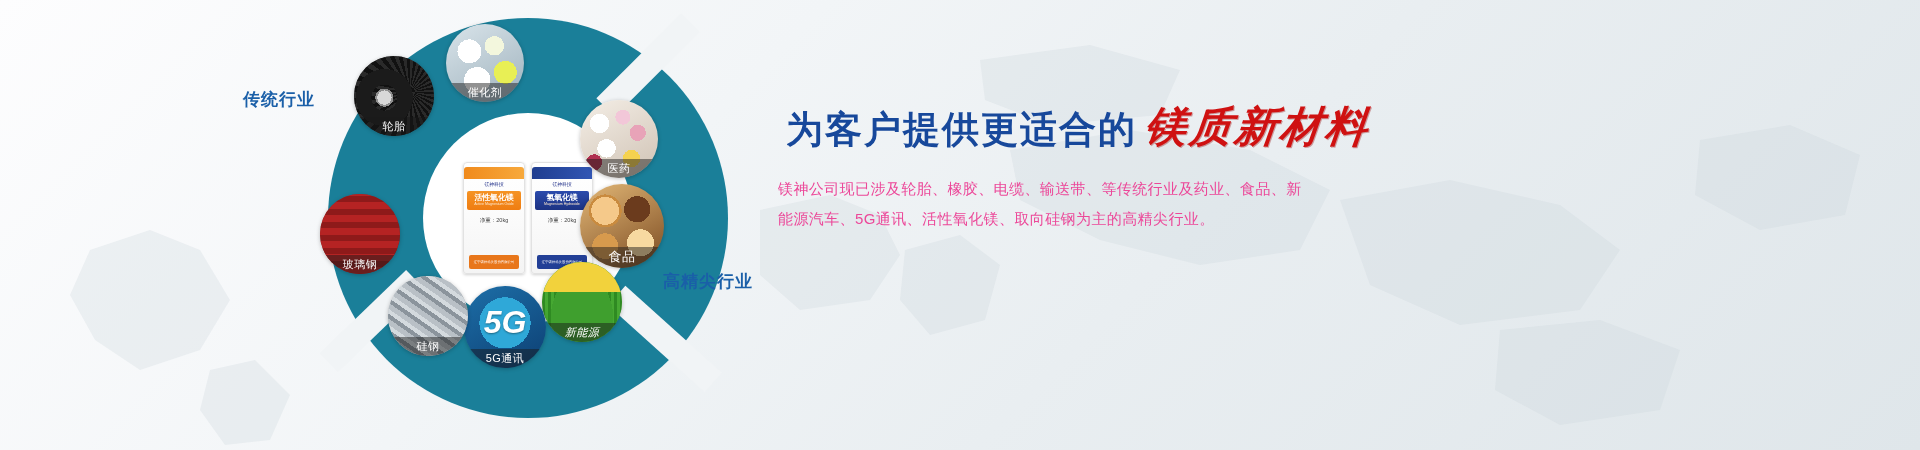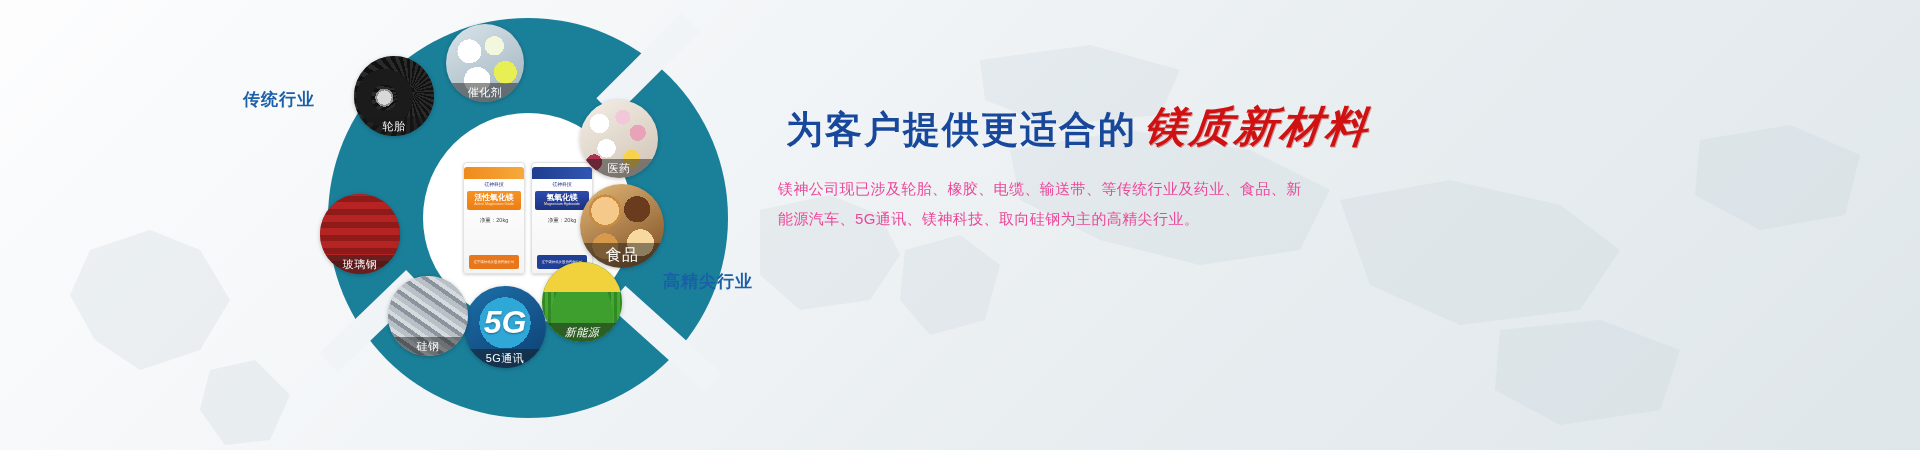--- a/index.html
+++ b/index.html
@@ -85,21 +85,21 @@
     position:absolute; border-radius:50%; overflow:hidden;
     box-shadow:0 1px 4px rgba(0,0,0,.25);
   }
   .cat .photo{ position:absolute; inset:0; }
   .cat .cap{
     position:absolute; left:0; right:0; bottom:0;
     background:rgba(25,25,25,.48);
     color:#fff; font-size:11px; text-align:center;
     padding:3px 0 4px; line-height:1.1; letter-spacing:.5px;
   }
-  .cat.big .cap{ font-size:16px; }
+  .cat.big .cap{ font-size:13px; }
 
   
   .ph-tire{background:
       radial-gradient(circle at 38% 52%,#d8d8d8 0 11%,#8f8f8f 11% 14%,transparent 14%),
       radial-gradient(circle at 38% 52%,transparent 0 20%,#1b1b1b 20% 44%,transparent 44%),
       repeating-conic-gradient(from 0deg at 70% 45%,#2a2a2a 0 6deg,#111 6deg 12deg),
       linear-gradient(160deg,#4a4a4a,#171717);}
   .ph-cata{background:
       radial-gradient(circle at 30% 35%,#ffffff 0 16%,transparent 16%),
       radial-gradient(circle at 62% 28%,#f3f7dd 0 13%,transparent 13%),
@@ -280,17 +280,17 @@
     <polygon points="34,3 4,0 4,22 34,19" fill="#1a7f99"></polygon>
   </svg>
 
   <div class="copy">
     <div class="headline">
       <span class="head-blue">为客户提供更适合的</span>
       <span class="head-red">镁质新材料</span>
     </div>
     <div class="body-copy">
       <span>镁神公司现已涉及轮胎、橡胶、电缆、输送带、等传统行业及药业、食品、新</span><br>
-      <span>能源汽车、5G通讯、镁神科技、取向硅钢为主的高精尖行业。</span>
+      <span>能源汽车、5G通讯、活性氧化镁、取向硅钢为主的高精尖行业。</span>
     </div>
   </div>
 
 </div>
 
 </body></html>

